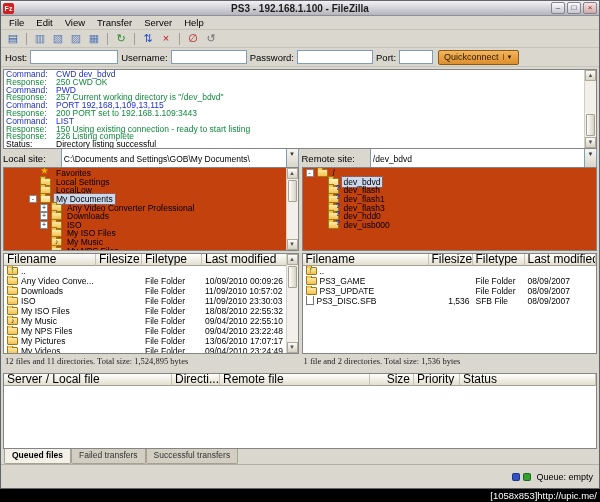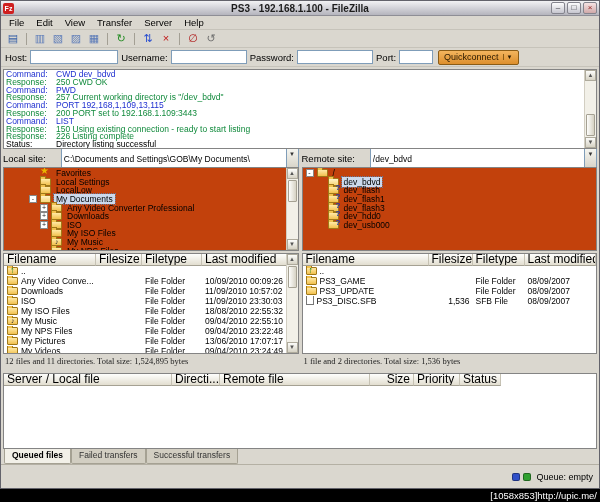--- a/index.html
+++ b/index.html
@@ -169,21 +169,21 @@
 
   .remote .c-name { width:126px; } .remote .hcell:nth-of-type(1) { width:126px; }
   .remote .c-size { width:44px; }  .remote .hcell:nth-of-type(2) { width:44px; }
   .remote .c-type { width:52px; }  .remote .hcell:nth-of-type(3) { width:52px; }
   .remote .c-mod  { flex:1; }      .remote .hcell:nth-of-type(4) { flex:1; }
 
   .statusline { height:12px; flex:none; font-size:8.5px; color:#222; padding:2px 2px 0; white-space:nowrap; overflow:hidden;font-family:Liberation Serif, serif; }
 
   
   .queuewrap {
-    flex:1; margin:1px 2px 0; display:flex; flex-direction:row;
+    flex:1; margin:1px 2px 0; display:flex; flex-direction:column;
     border:1px solid #848484; background:#fff; overflow:hidden;justify-content:center;
   }
   .queuecols .hcell:nth-of-type(1){width:168px}
   .queuecols .hcell:nth-of-type(2){width:48px}
   .queuecols .hcell:nth-of-type(3){width:150px}
   .queuecols .hcell:nth-of-type(4){width:44px; text-align:right;}
   .queuecols .hcell:nth-of-type(5){width:46px}
   .queuecols .hcell:nth-of-type(6){flex:1}
   .queuebody { flex:1; background:#fff; }
 

